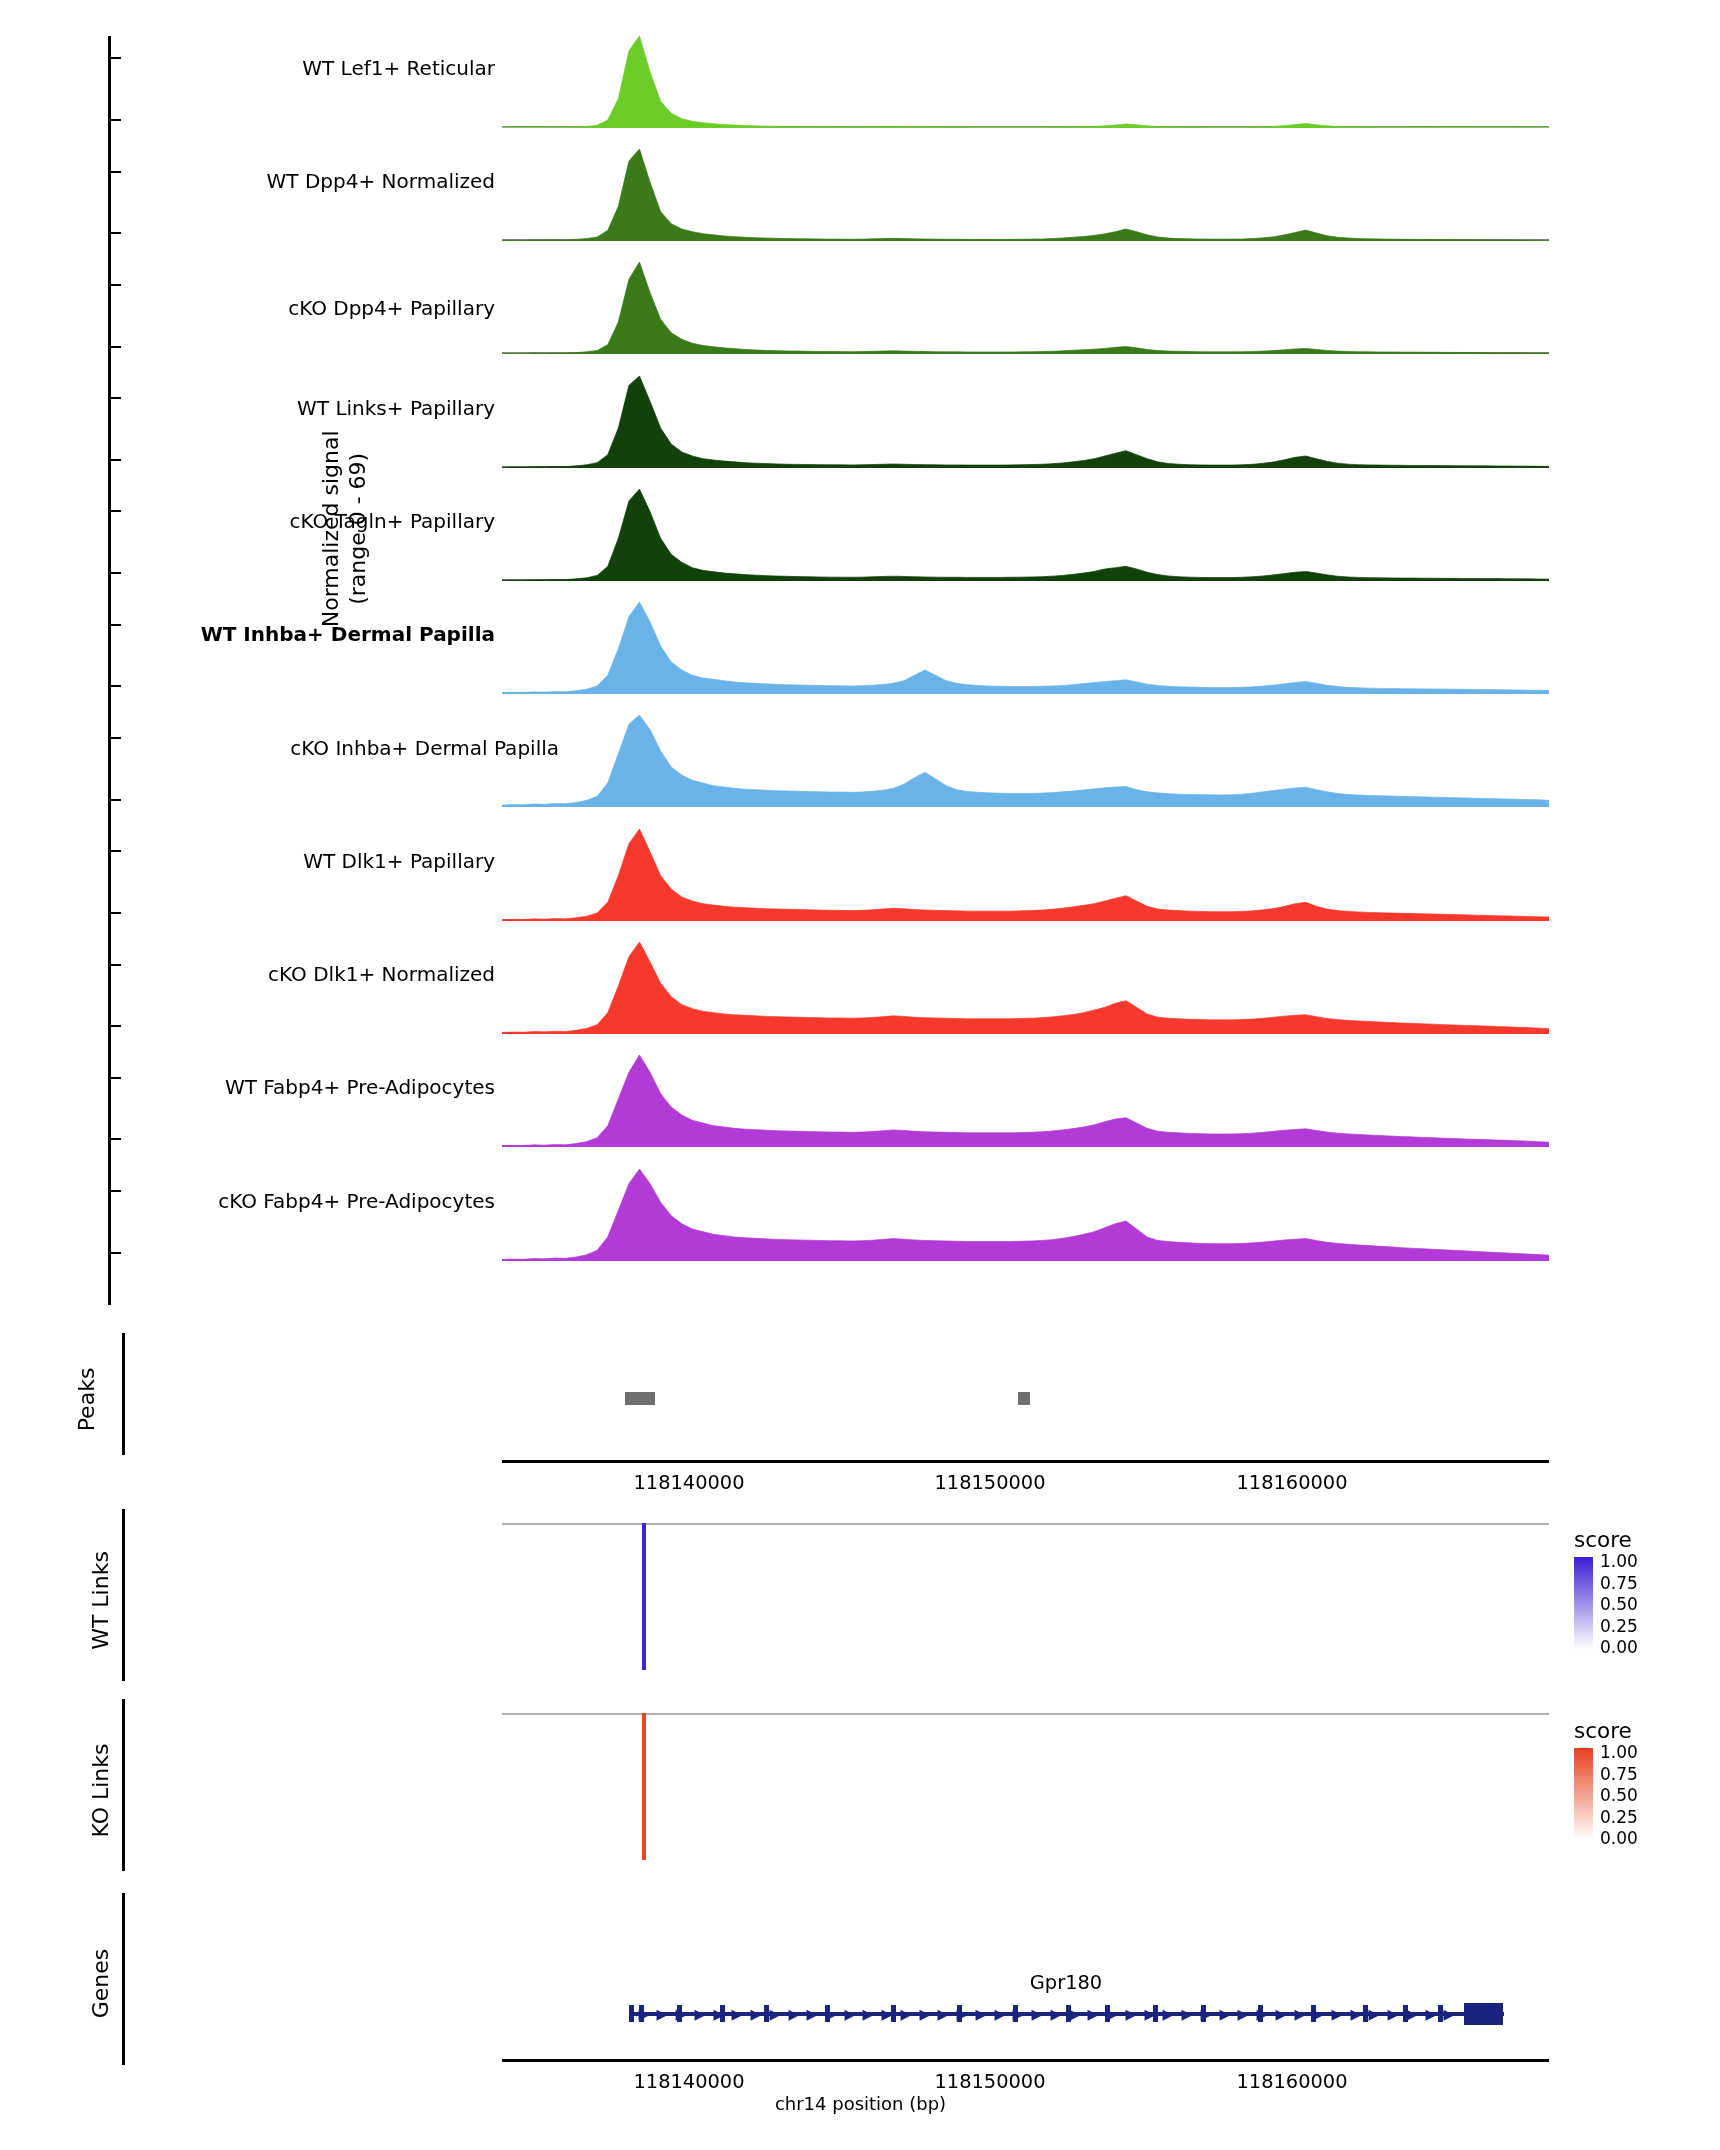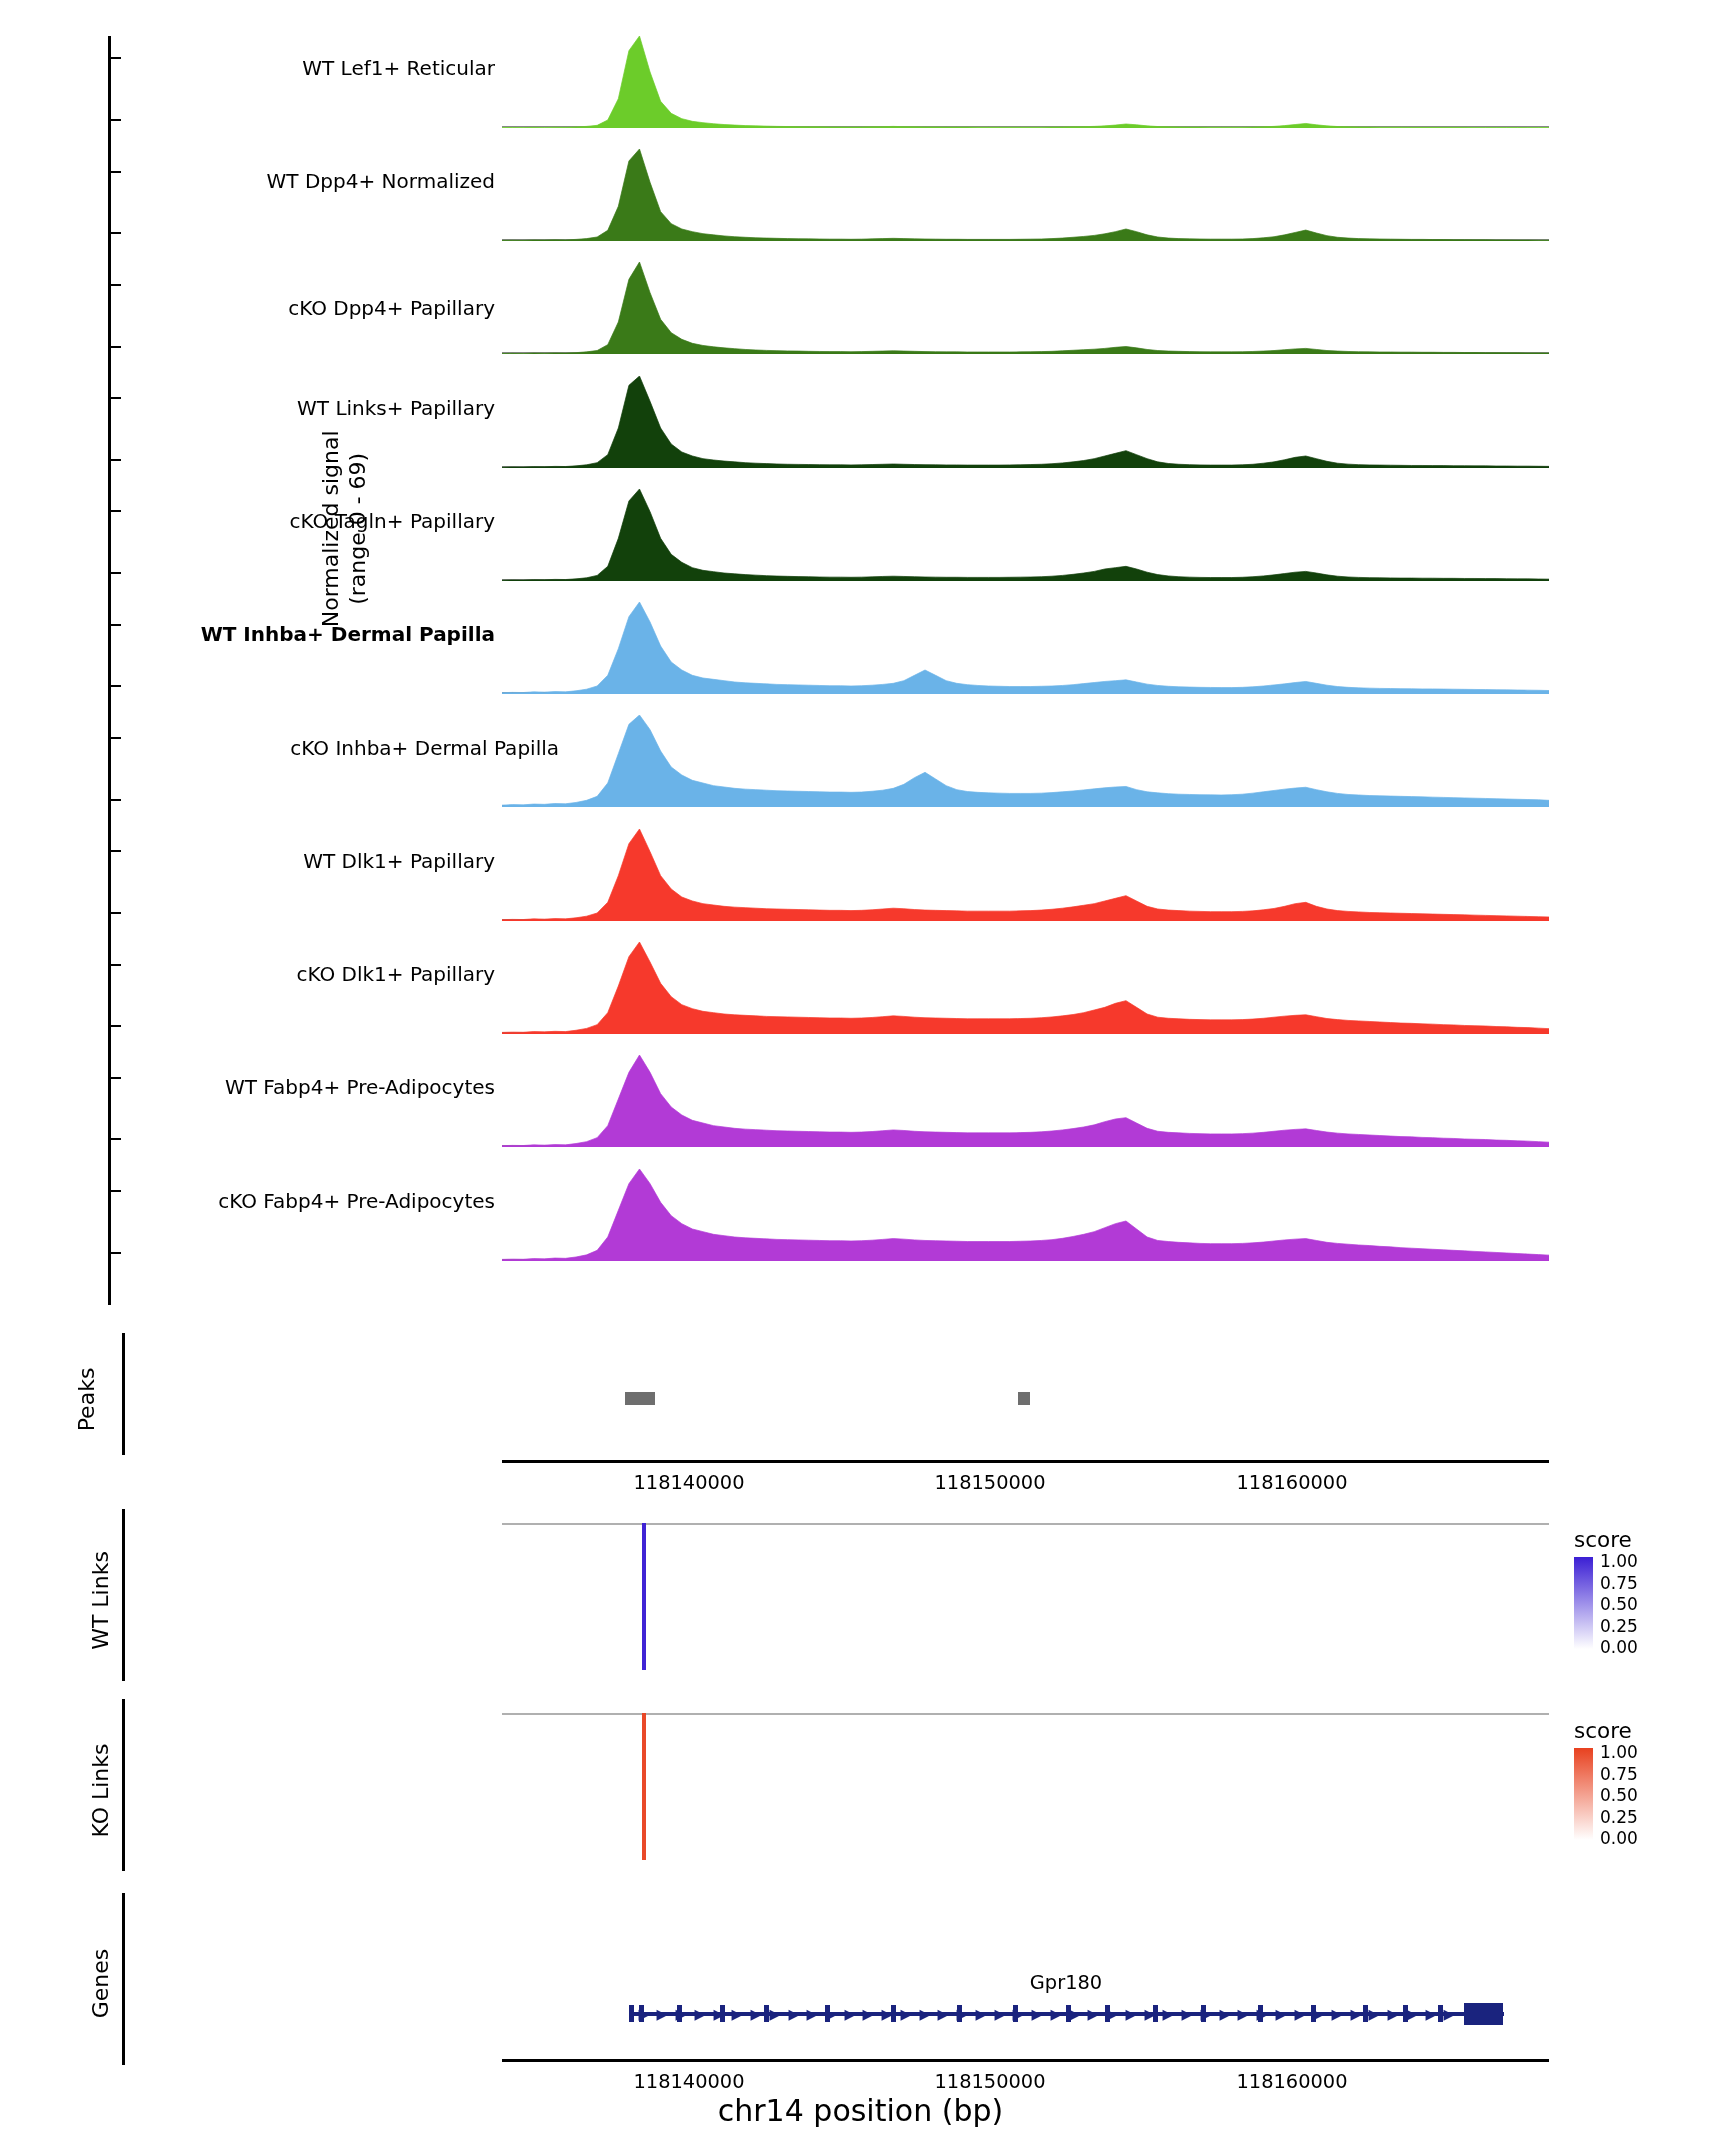--- a/index.html
+++ b/index.html
@@ -103,21 +103,21 @@
   .axis-tick-lbl {
     position: absolute;
     font-size: 19.4px;
     transform: translateX(-50%);
     white-space: nowrap;
   }
   .axis-title {
     position: absolute;
     width: 100%;
     text-align: center;
-    font-size: 30px;
+    font-size: 18px;
   }
 
   
   .links-top {
     position: absolute;
     left: 502px;
     width: 1047px;
     height: 2.2px;
     background: #b0b0b0;
   }
@@ -250,21 +250,21 @@
           <path d="M 0 128 L 0.00 125.40 L 14.75 124.66 L 29.49 125.03 L 44.24 123.92 L 58.99 124.29 L 73.74 123.18 L 88.48 123.55 L 103.23 121.69 L 117.98 118.72 L 132.73 113.16 L 147.47 94.61 L 162.22 53.80 L 176.97 12.99 L 191.72 0.00 L 206.46 20.41 L 221.21 50.09 L 235.96 72.35 L 250.71 83.48 L 265.45 90.90 L 280.20 94.61 L 294.95 98.32 L 309.70 100.17 L 324.44 102.03 L 339.19 103.14 L 353.94 103.88 L 368.69 104.63 L 383.43 105.37 L 398.18 105.74 L 412.93 106.11 L 427.68 106.48 L 442.42 106.85 L 457.17 107.22 L 471.92 107.22 L 486.67 107.59 L 501.41 107.22 L 516.16 106.11 L 530.91 104.63 L 545.66 102.03 L 560.40 96.46 L 575.15 87.19 L 589.90 79.77 L 604.65 89.04 L 619.39 98.32 L 634.14 103.88 L 648.89 106.48 L 663.64 107.59 L 678.38 108.34 L 693.13 108.71 L 707.88 109.08 L 722.63 109.08 L 737.37 109.08 L 752.12 108.71 L 766.87 107.97 L 781.62 106.85 L 796.36 105.74 L 811.11 104.26 L 825.86 102.77 L 840.61 101.29 L 855.35 100.17 L 870.10 99.43 L 884.85 103.88 L 899.60 106.85 L 914.34 108.34 L 929.09 109.45 L 943.84 110.19 L 958.59 110.56 L 973.33 110.93 L 988.08 111.12 L 1002.83 111.30 L 1017.58 110.93 L 1032.32 110.19 L 1047.07 108.71 L 1061.82 106.85 L 1076.57 105.00 L 1091.31 103.14 L 1106.06 101.66 L 1120.81 100.54 L 1135.56 103.88 L 1150.30 106.85 L 1165.05 109.08 L 1179.80 110.56 L 1194.55 111.30 L 1209.29 112.05 L 1224.04 112.42 L 1238.79 112.79 L 1253.54 113.16 L 1268.28 113.53 L 1283.03 113.90 L 1297.78 114.27 L 1312.53 114.64 L 1327.27 115.01 L 1342.02 115.39 L 1356.77 115.76 L 1371.52 116.13 L 1386.26 116.50 L 1401.01 116.87 L 1415.76 117.24 L 1430.51 117.61 L 1445.25 117.98 L 1460.00 118.72 L 1460 128 Z" fill="#6ab3e8" stroke="#6ab3e8" stroke-width="1"></path>
         </svg>
       </div>
       <div class="lbl" style="right: 1226px; top: 849px;">WT Dlk1+ Papillary</div>
       <div class="track" style="top: 829px; height: 92px;">
         <div class="baseline" style="top: 90px;"></div>
         <svg class="cov" width="1047" height="92" viewBox="0 0 1460 128" preserveAspectRatio="none">
           <path d="M 0 128 L 0.00 126.14 L 14.75 125.77 L 29.49 125.96 L 44.24 125.03 L 58.99 125.40 L 73.74 124.66 L 88.48 125.03 L 103.23 123.55 L 117.98 121.32 L 132.73 116.87 L 147.47 102.03 L 162.22 64.93 L 176.97 20.41 L 191.72 0.00 L 206.46 31.54 L 221.21 64.93 L 235.96 83.48 L 250.71 94.61 L 265.45 100.17 L 280.20 103.88 L 294.95 105.74 L 309.70 107.59 L 324.44 108.71 L 339.19 109.45 L 353.94 110.19 L 368.69 110.93 L 383.43 111.30 L 398.18 111.68 L 412.93 112.05 L 427.68 112.42 L 442.42 112.79 L 457.17 113.16 L 471.92 113.16 L 486.67 113.53 L 501.41 113.16 L 516.16 112.42 L 530.91 111.30 L 545.66 110.19 L 560.40 110.93 L 575.15 112.05 L 589.90 112.79 L 604.65 113.16 L 619.39 113.53 L 634.14 113.90 L 648.89 114.27 L 663.64 114.27 L 678.38 114.27 L 693.13 114.27 L 707.88 114.27 L 722.63 113.90 L 737.37 113.53 L 752.12 112.79 L 766.87 111.68 L 781.62 110.19 L 796.36 108.34 L 811.11 106.11 L 825.86 103.88 L 840.61 100.17 L 855.35 96.46 L 870.10 92.75 L 884.85 100.17 L 899.60 107.59 L 914.34 111.30 L 929.09 112.79 L 943.84 113.53 L 958.59 114.27 L 973.33 114.64 L 988.08 115.01 L 1002.83 115.01 L 1017.58 115.01 L 1032.32 114.64 L 1047.07 113.90 L 1061.82 112.42 L 1076.57 110.56 L 1091.31 107.59 L 1106.06 103.88 L 1120.81 102.03 L 1135.56 107.59 L 1150.30 111.30 L 1165.05 113.53 L 1179.80 114.64 L 1194.55 115.39 L 1209.29 116.13 L 1224.04 116.50 L 1238.79 116.87 L 1253.54 117.24 L 1268.28 117.61 L 1283.03 117.98 L 1297.78 118.35 L 1312.53 118.72 L 1327.27 119.10 L 1342.02 119.47 L 1356.77 119.84 L 1371.52 120.21 L 1386.26 120.58 L 1401.01 120.95 L 1415.76 121.32 L 1430.51 121.69 L 1445.25 122.06 L 1460.00 122.43 L 1460 128 Z" fill="#f6392c" stroke="#f6392c" stroke-width="1"></path>
         </svg>
       </div>
-      <div class="lbl" style="right: 1226px; top: 962px;">cKO Dlk1+ Papillary</div>
+      <div class="lbl" style="right: 1226px; top: 962px;">cKO Dlk1+ Normalized</div>
       <div class="track" style="top: 942px; height: 92px;">
         <div class="baseline" style="top: 90px;"></div>
         <svg class="cov" width="1047" height="92" viewBox="0 0 1460 128" preserveAspectRatio="none">
           <path d="M 0 128 L 0.00 125.77 L 14.75 125.40 L 29.49 125.59 L 44.24 124.66 L 58.99 125.03 L 73.74 124.29 L 88.48 124.66 L 103.23 122.81 L 117.98 120.21 L 132.73 115.01 L 147.47 98.32 L 162.22 61.22 L 176.97 20.41 L 191.72 0.00 L 206.46 27.83 L 221.21 57.51 L 235.96 76.06 L 250.71 87.19 L 265.45 92.75 L 280.20 96.46 L 294.95 98.32 L 309.70 100.17 L 324.44 101.29 L 339.19 102.03 L 353.94 102.77 L 368.69 103.51 L 383.43 103.88 L 398.18 104.26 L 412.93 104.63 L 427.68 105.00 L 442.42 105.37 L 457.17 105.74 L 471.92 105.74 L 486.67 106.11 L 501.41 105.74 L 516.16 105.00 L 530.91 103.88 L 545.66 102.77 L 560.40 103.51 L 575.15 104.63 L 589.90 105.37 L 604.65 105.74 L 619.39 106.11 L 634.14 106.48 L 648.89 106.85 L 663.64 106.85 L 678.38 106.85 L 693.13 106.85 L 707.88 106.85 L 722.63 106.48 L 737.37 106.11 L 752.12 105.37 L 766.87 104.26 L 781.62 102.77 L 796.36 100.92 L 811.11 98.32 L 825.86 94.61 L 840.61 90.90 L 855.35 85.33 L 870.10 81.62 L 884.85 90.90 L 899.60 100.17 L 914.34 104.63 L 929.09 106.11 L 943.84 106.85 L 958.59 107.59 L 973.33 107.97 L 988.08 108.34 L 1002.83 108.34 L 1017.58 108.34 L 1032.32 107.97 L 1047.07 107.22 L 1061.82 106.11 L 1076.57 104.63 L 1091.31 103.14 L 1106.06 102.03 L 1120.81 101.29 L 1135.56 103.88 L 1150.30 106.48 L 1165.05 107.97 L 1179.80 109.08 L 1194.55 109.82 L 1209.29 110.56 L 1224.04 111.30 L 1238.79 112.05 L 1253.54 112.79 L 1268.28 113.16 L 1283.03 113.90 L 1297.78 114.27 L 1312.53 115.01 L 1327.27 115.39 L 1342.02 116.13 L 1356.77 116.50 L 1371.52 116.87 L 1386.26 117.61 L 1401.01 117.98 L 1415.76 118.72 L 1430.51 119.10 L 1445.25 119.84 L 1460.00 120.58 L 1460 128 Z" fill="#f6392c" stroke="#f6392c" stroke-width="1"></path>
         </svg>
       </div>
       <div class="lbl" style="right: 1226px; top: 1075px;">WT Fabp4+ Pre-Adipocytes</div>
       <div class="track" style="top: 1055px; height: 92px;">
         <div class="baseline" style="top: 90px;"></div>
         <svg class="cov" width="1047" height="92" viewBox="0 0 1460 128" preserveAspectRatio="none">

